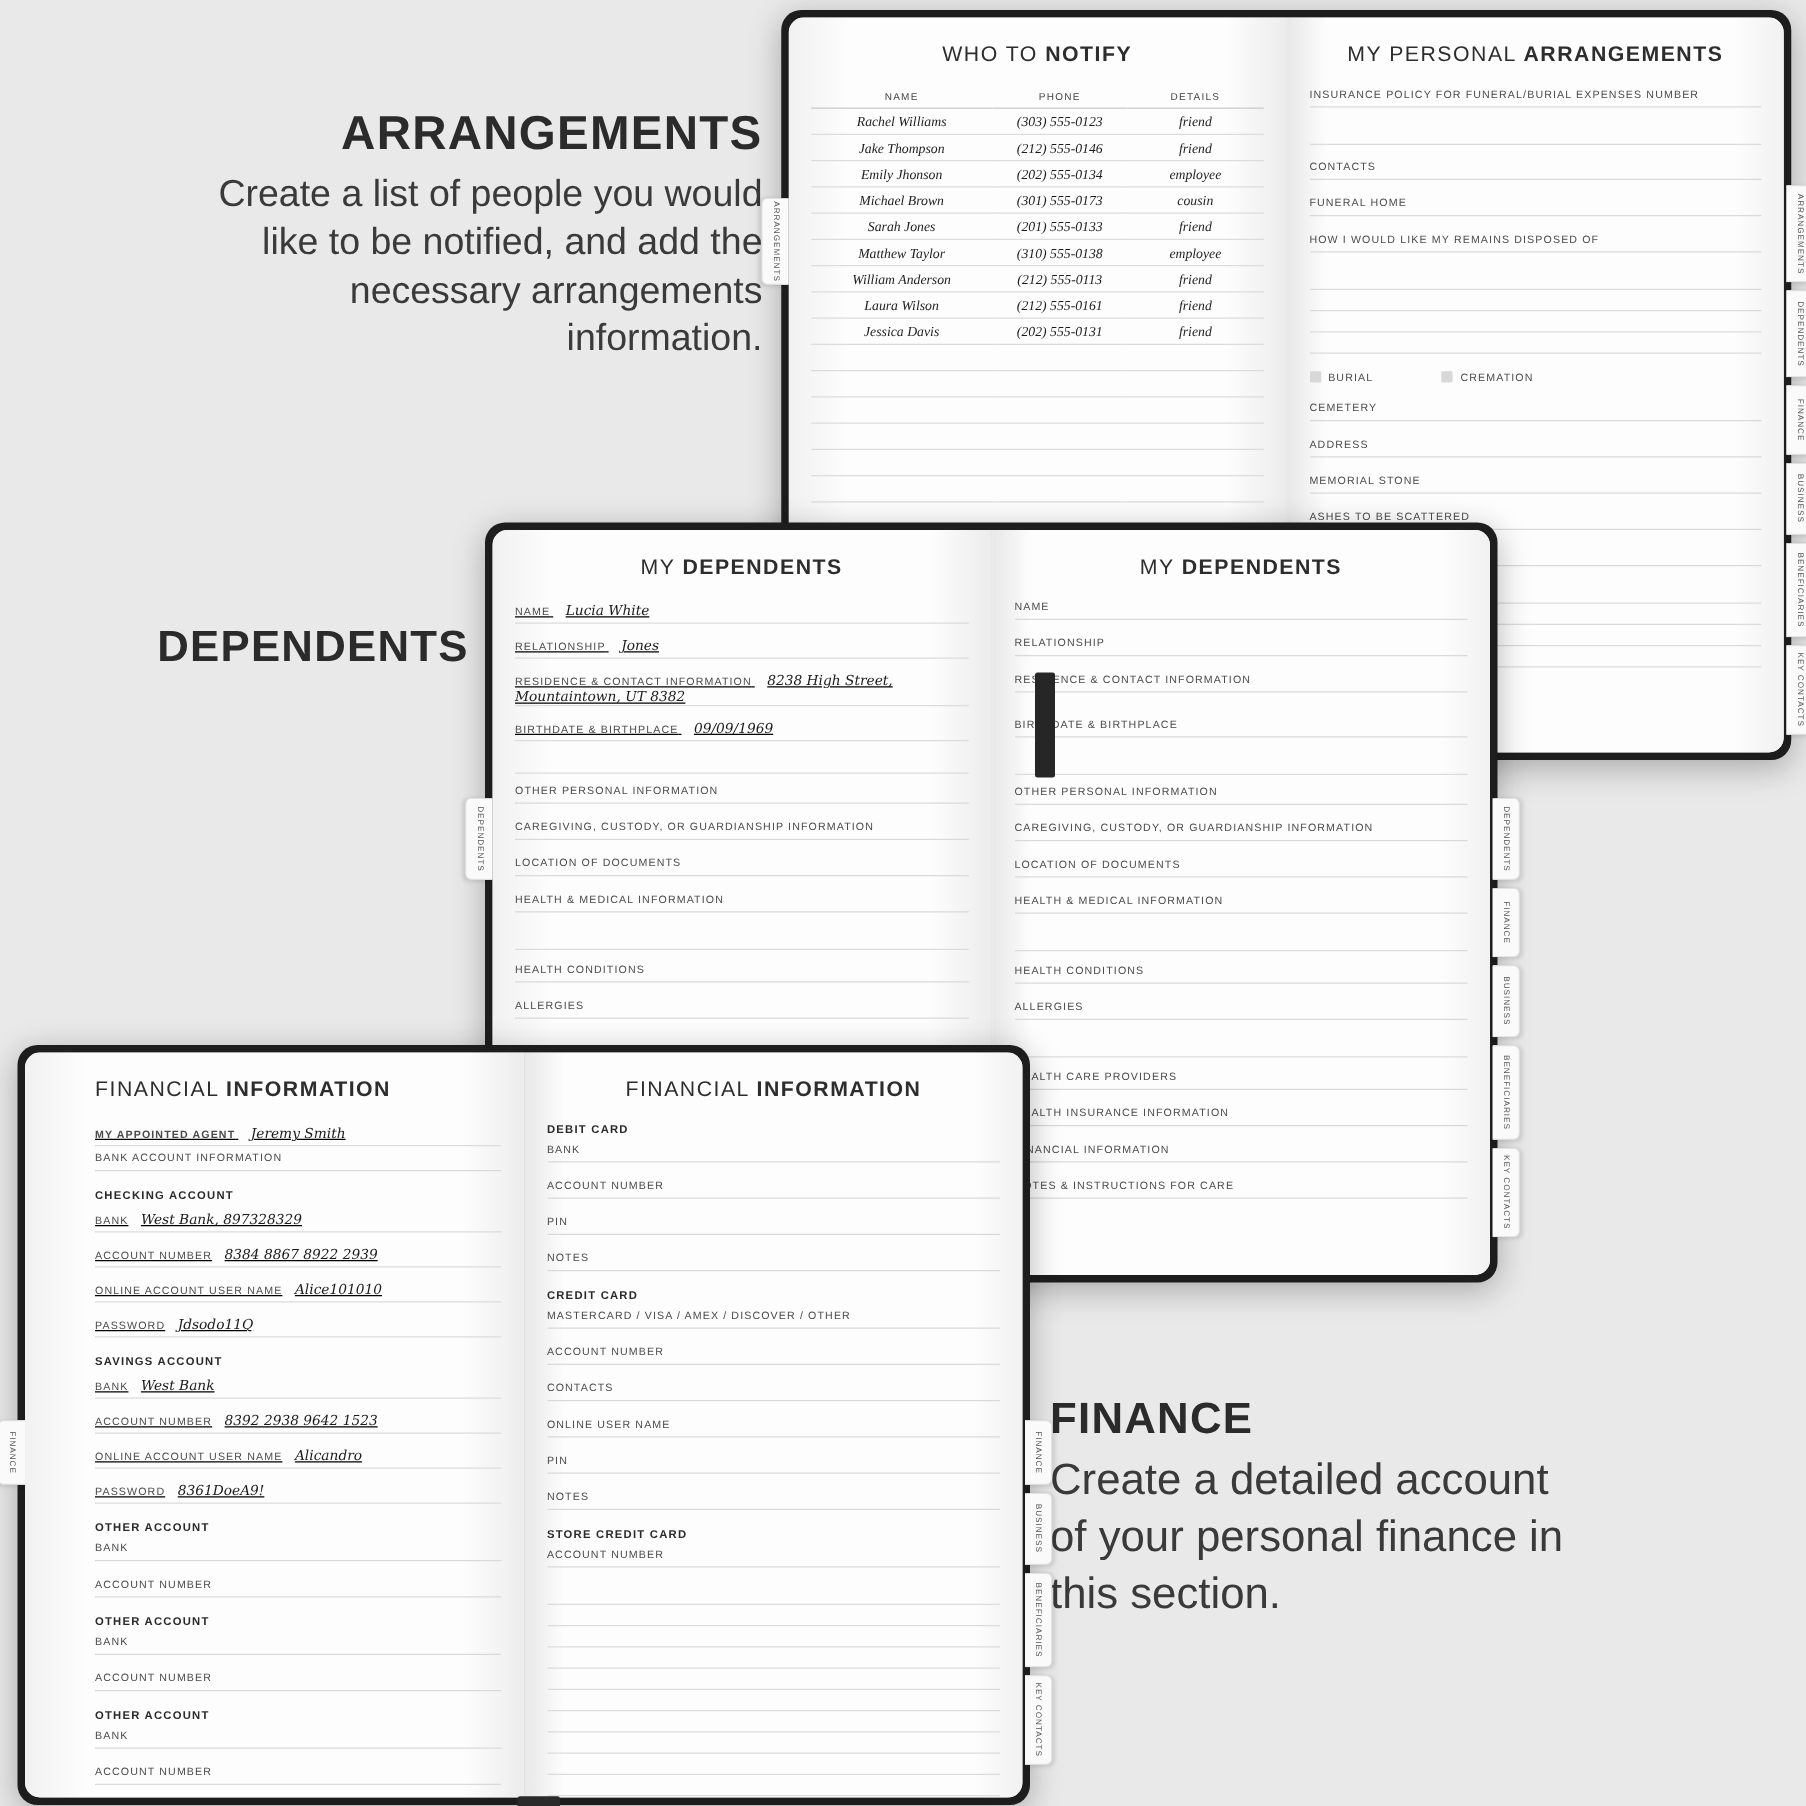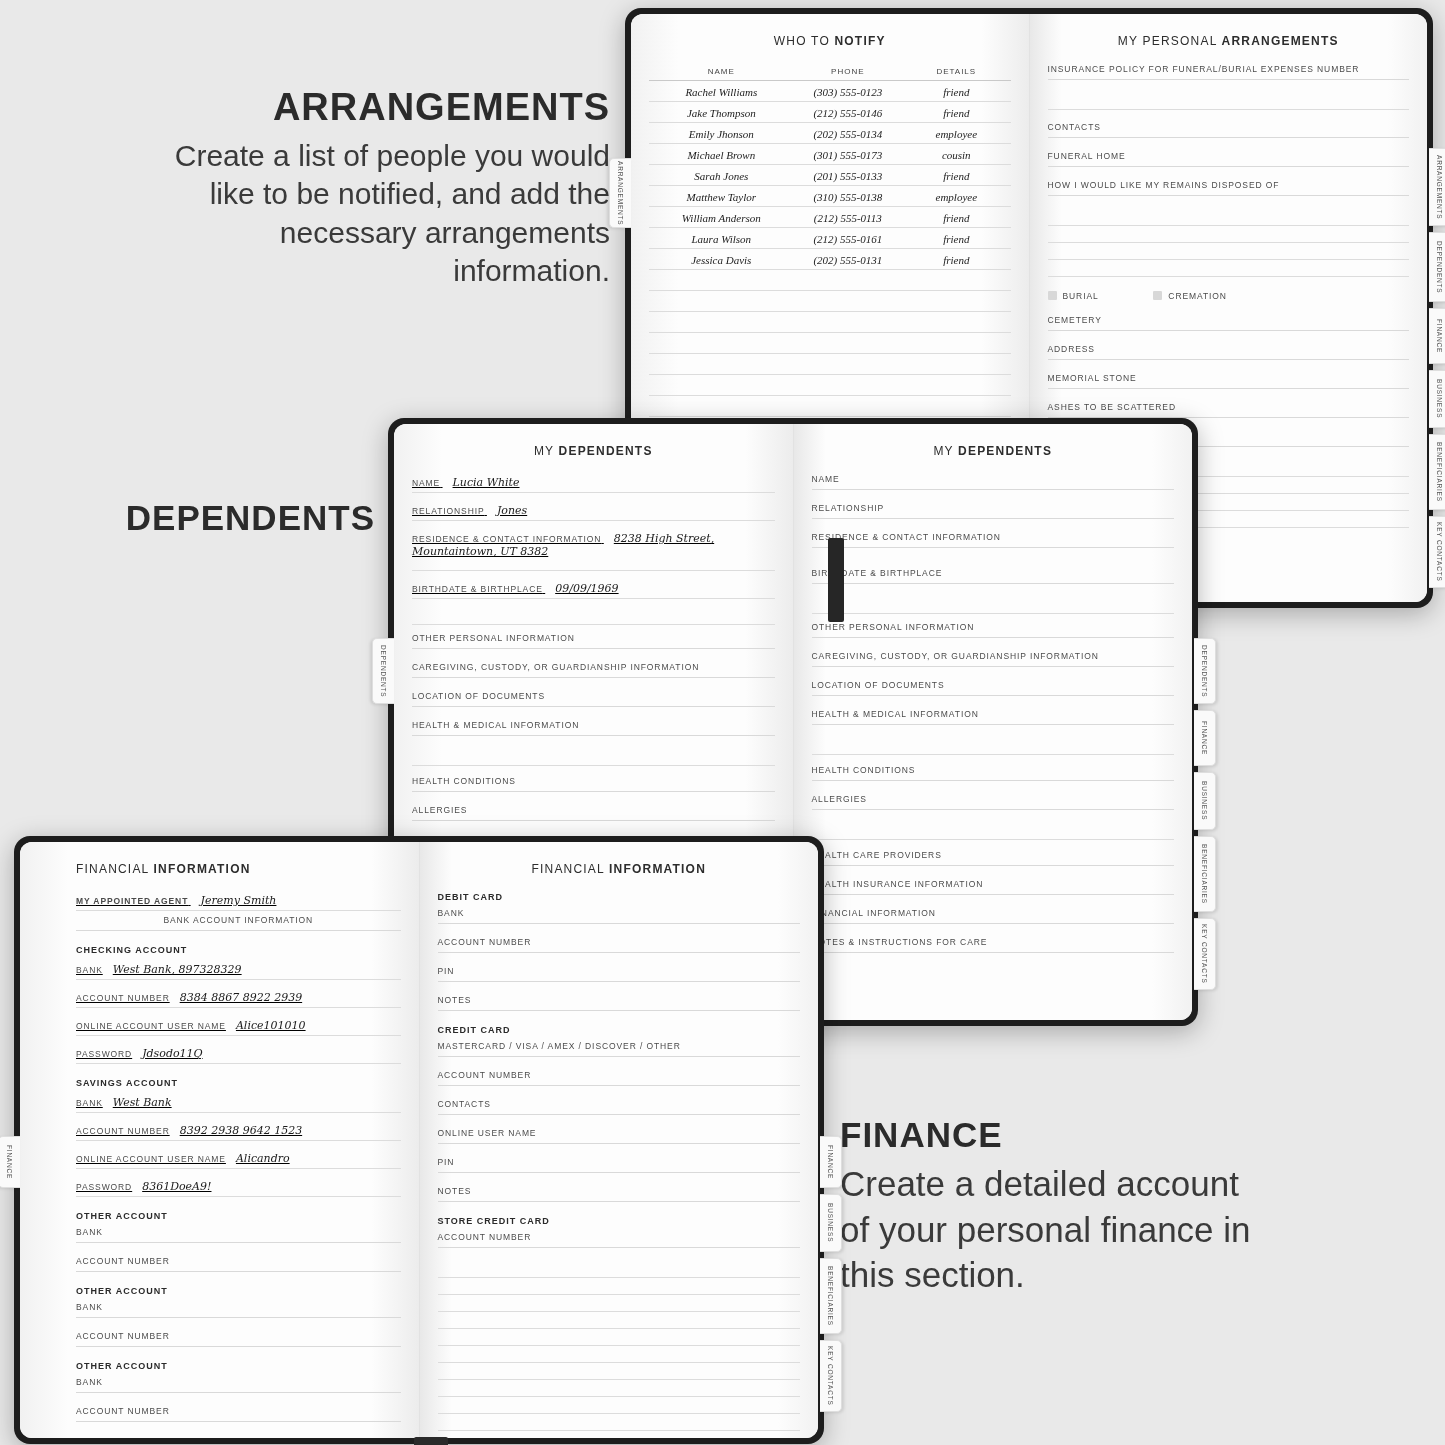--- a/index.html
+++ b/index.html
@@ -44,21 +44,21 @@
   }
   .page{
     flex:1;position:relative;padding:14px 18px 10px 18px;
     box-sizing:border-box;
     background:#fdfdfd;
   }
   .page.left{border-right:1px solid #e2e2e2;
      background:linear-gradient(to right,#f1f1f1 0%,#fdfdfd 12%,#fdfdfd 88%,#ececec 100%);}
   .page.right{background:linear-gradient(to left,#f1f1f1 0%,#fdfdfd 10%,#fdfdfd 92%,#e8e8e8 100%);}
   .ptitle-doc{
-    text-align:center;font-size:12px;letter-spacing:1.2px;color:#2d2d2d;
+    text-align:center;font-size:17px;letter-spacing:1.2px;color:#2d2d2d;
     font-weight:300;margin:6px 0 16px 0;
   }
   .ptitle-doc b{font-weight:bold;}
   .lbl{
     font-size:8.5px;letter-spacing:.9px;color:#4a4a4a;text-transform:uppercase;
   }
   .line-row{
     border-bottom:1px solid #d9d9d9;
     padding-bottom:2px;margin-bottom:13px;
     min-height:13px;
@@ -340,21 +340,21 @@
       </div>
       <div class="pg-inner">
         <div class="row-label-val">
           <span class="lbl">NAME</span>
           <span class="val-hand">Lucia White</span>
         </div>
         <div class="row-label-val">
           <span class="lbl">RELATIONSHIP</span>
           <span class="val-hand">Jones</span>
         </div>
-        <div class="row-label-val" style="padding-bottom:12px;">
+        <div class="row-label-val" style="padding-bottom:0;">
           <span class="lbl">RESIDENCE &amp; CONTACT INFORMATION</span>
           <span class="val-hand">8238 High Street, Mountaintown, UT 8382</span>
         </div>
         <div class="row-label-val">
           <span class="lbl">BIRTHDATE &amp; BIRTHPLACE</span>
           <span class="val-hand">09/09/1969</span>
         </div>
         <div class="blank-line"></div>
         <div class="line-row" style="margin-top:8px;"><span class="lbl">OTHER PERSONAL INFORMATION</span></div>
         <div class="line-row"><span class="lbl">CAREGIVING, CUSTODY, OR GUARDIANSHIP INFORMATION</span></div>
@@ -428,21 +428,21 @@
 
     <div class="page left">
       <div class="ptitle-doc" style="text-align:left;padding-left:38px;">
         <span>FINANCIAL </span><b>INFORMATION</b>
       </div>
       <div class="pg-inner" style="padding-left:38px;">
         <div class="row-label-val" style="margin-bottom:4px;">
           <span class="lbl" style="font-weight:bold">MY APPOINTED AGENT</span>
           <span class="val-hand">Jeremy Smith</span>
         </div>
-        <div class="line-row" style="margin-bottom:6px;text-align:center;"><span class="lbl">BANK ACCOUNT INFORMATION</span></div>
+        <div class="line-row" style="margin-bottom:6px;"><span class="lbl">BANK ACCOUNT INFORMATION</span></div>
 
         <div class="sect-head">CHECKING ACCOUNT</div>
         <div class="row-label-val"><span class="lbl">BANK</span><span class="val-hand">West Bank, 897328329</span></div>
         <div class="row-label-val"><span class="lbl">ACCOUNT NUMBER</span><span class="val-hand">8384 8867 8922 2939</span></div>
         <div class="row-label-val"><span class="lbl">ONLINE ACCOUNT USER NAME</span><span class="val-hand">Alice101010</span></div>
         <div class="row-label-val"><span class="lbl">PASSWORD</span><span class="val-hand">Jdsodo11Q</span></div>
 
         <div class="sect-head">SAVINGS ACCOUNT</div>
         <div class="row-label-val"><span class="lbl">BANK</span><span class="val-hand">West Bank</span></div>
         <div class="row-label-val"><span class="lbl">ACCOUNT NUMBER</span><span class="val-hand">8392 2938 9642 1523</span></div>

